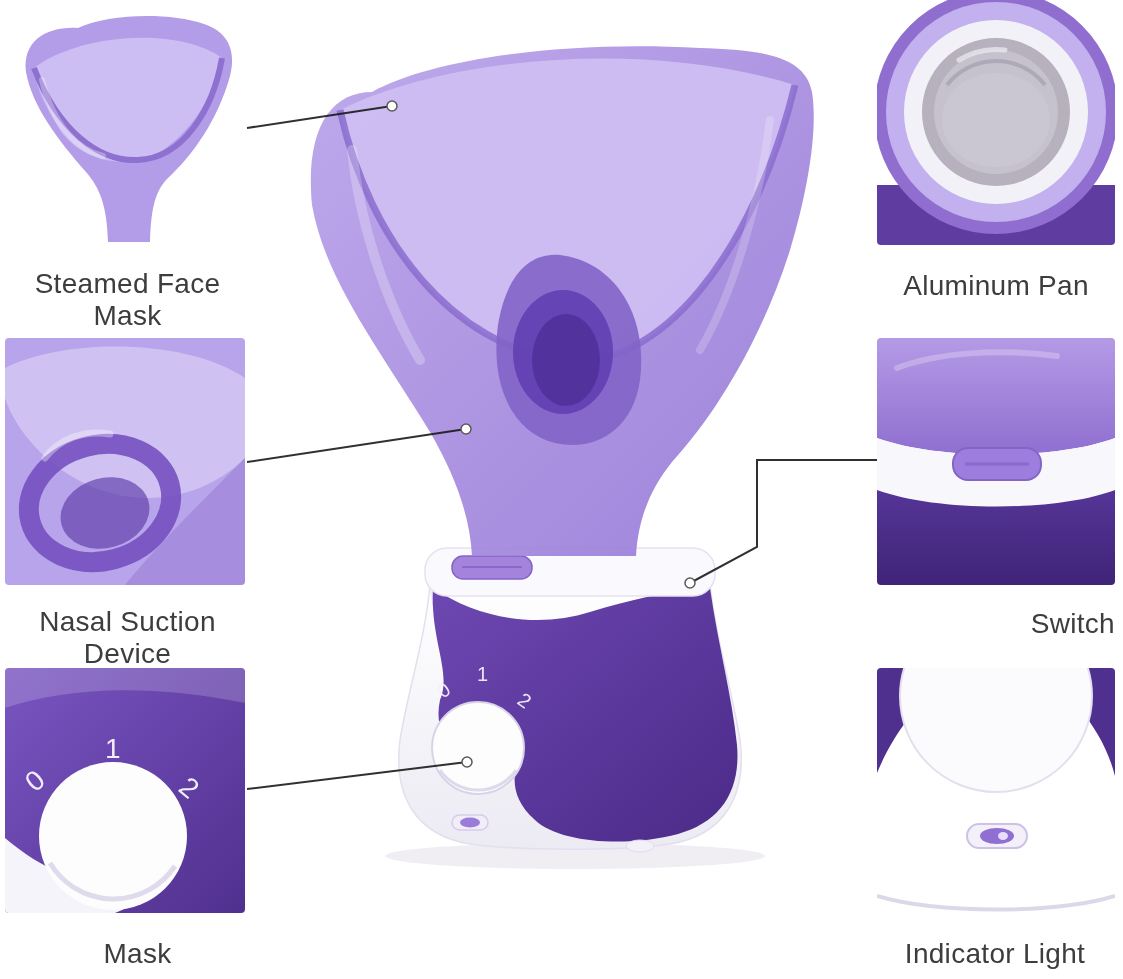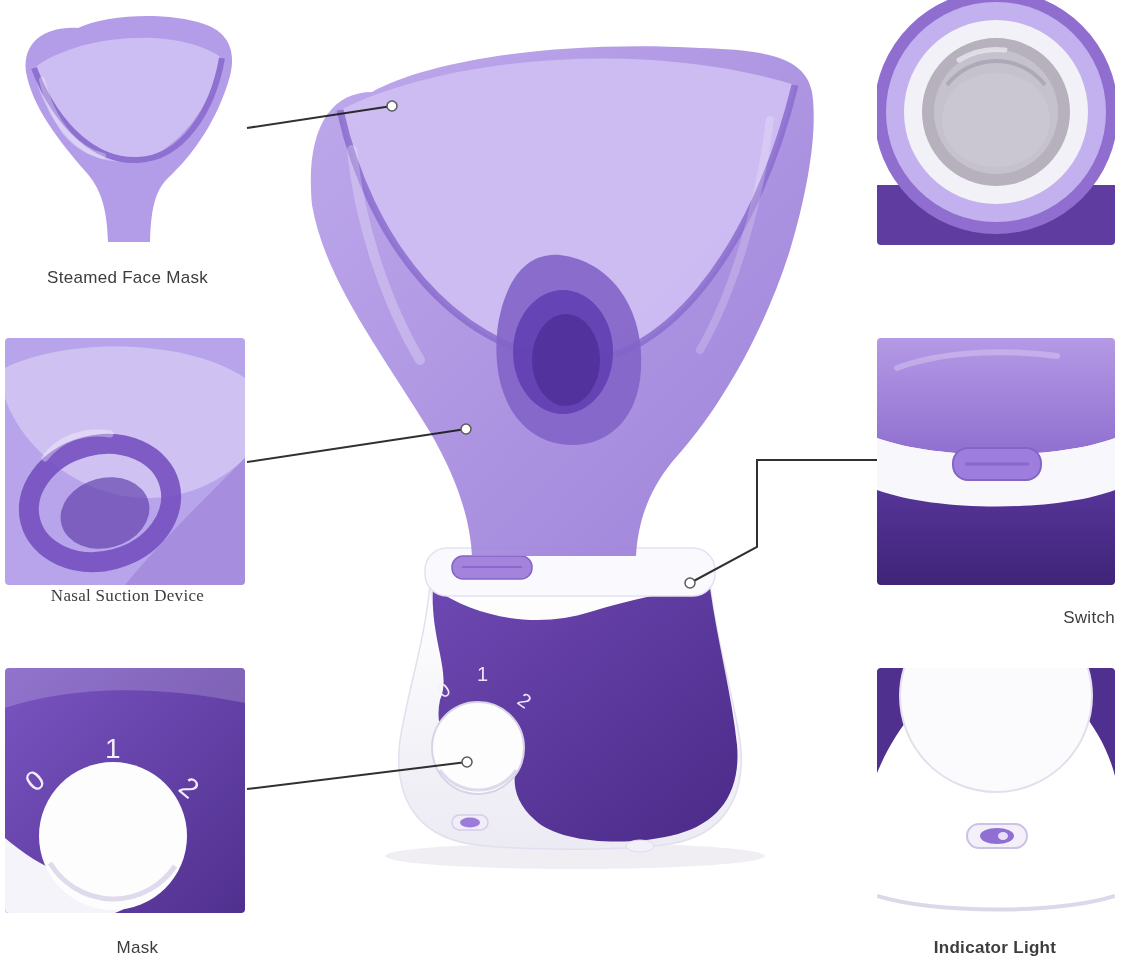--- a/index.html
+++ b/index.html
@@ -1,20 +1,20 @@
 <!DOCTYPE html>
 <html><head>
 <meta charset="utf-8">
 <style>
   html,body{margin:0;padding:0;background:#ffffff;}
   .stage{position:relative;width:1123px;height:979px;background:#ffffff;overflow:hidden;
          font-family:"Liberation Sans", sans-serif;}
   .inset{position:absolute;overflow:hidden;border-radius:4px;background:#fff;}
   .inset svg{display:block;}
-  .callout-label{position:absolute;text-align:center;font-size:17px;color:#3d3d3d;letter-spacing:.3px;}
+  .callout-label{position:absolute;text-align:center;font-size:28px;color:#3d3d3d;letter-spacing:.3px;}
   .overlay{position:absolute;left:0;top:0;pointer-events:none;}
 </style>
 </head>
 <body>
 
 <div class="stage">
 
   <svg class="overlay" width="1123" height="979" viewBox="0 0 1123 979">
     <defs>
       <linearGradient id="maskGrad" x1="0" y1="0" x2="1" y2="1">
@@ -189,18 +189,19 @@
     </g>
     <g fill="#ffffff" stroke="#5a5a5a" stroke-width="1.5">
       <circle cx="392" cy="106" r="5"></circle>
       <circle cx="466" cy="429" r="5"></circle>
       <circle cx="467" cy="762" r="5"></circle>
       <circle cx="690" cy="583" r="5"></circle>
     </g>
   </svg>
 
   <div class="callout-label" style="left:0px;top:268px;width:255px;">Steamed Face Mask</div>
-  <div class="callout-label" style="left:0px;top:586px;width:255px;font-family:Liberation Serif, serif;">Nasal Suction Device</div>
+  <div class="callout-label" style="left:0px;top:606px;width:255px;">Nasal Suction Device</div>
   <div class="callout-label" style="left:10px;top:938px;width:255px;">Mask</div>
+  <div class="callout-label" style="left:877px;top:270px;width:238px;">Aluminum Pan</div>
   <div class="callout-label" style="left:877px;top:608px;width:238px;text-align:right;">Switch</div>
-  <div class="callout-label" style="left:876px;top:938px;width:238px;font-weight:bold;">Indicator Light</div>
+  <div class="callout-label" style="left:876px;top:938px;width:238px;">Indicator Light</div>
 
 </div>
 
 </body></html>

